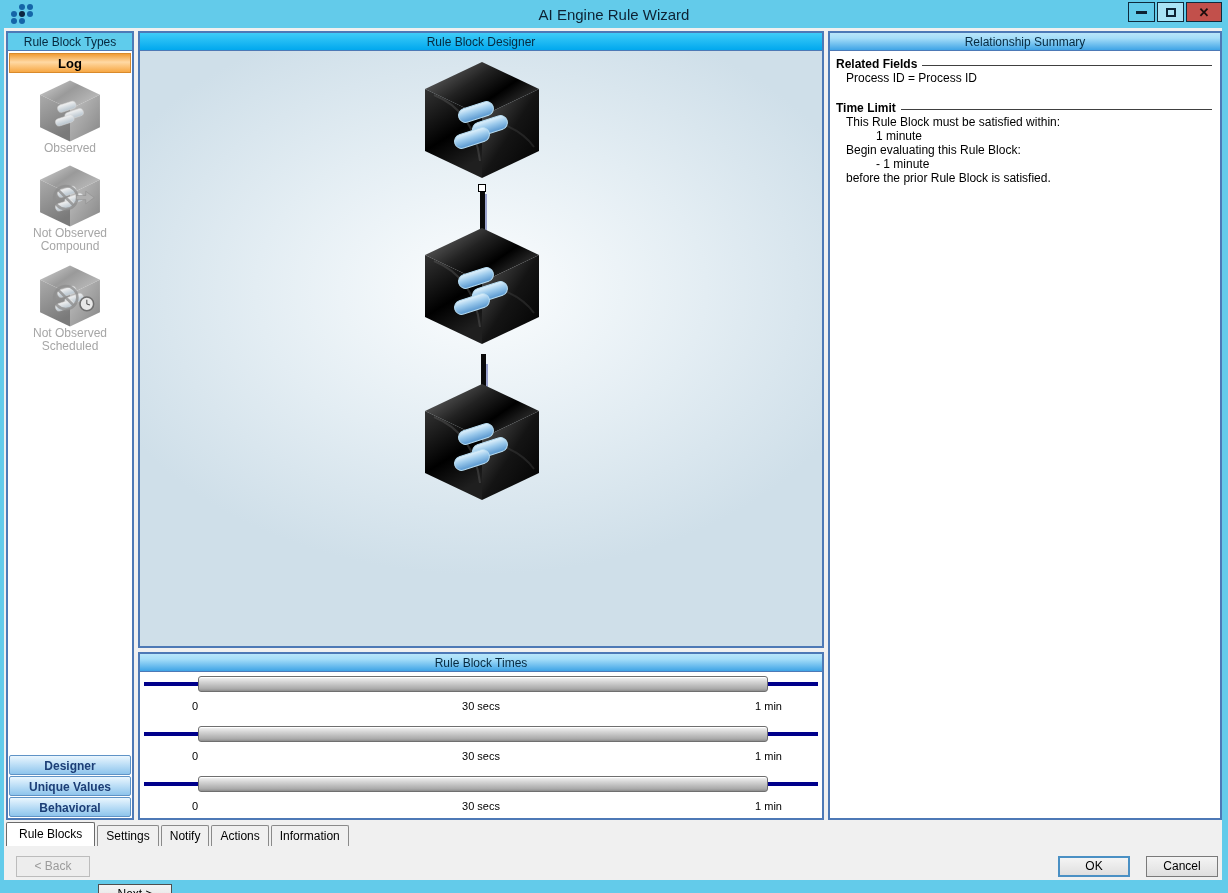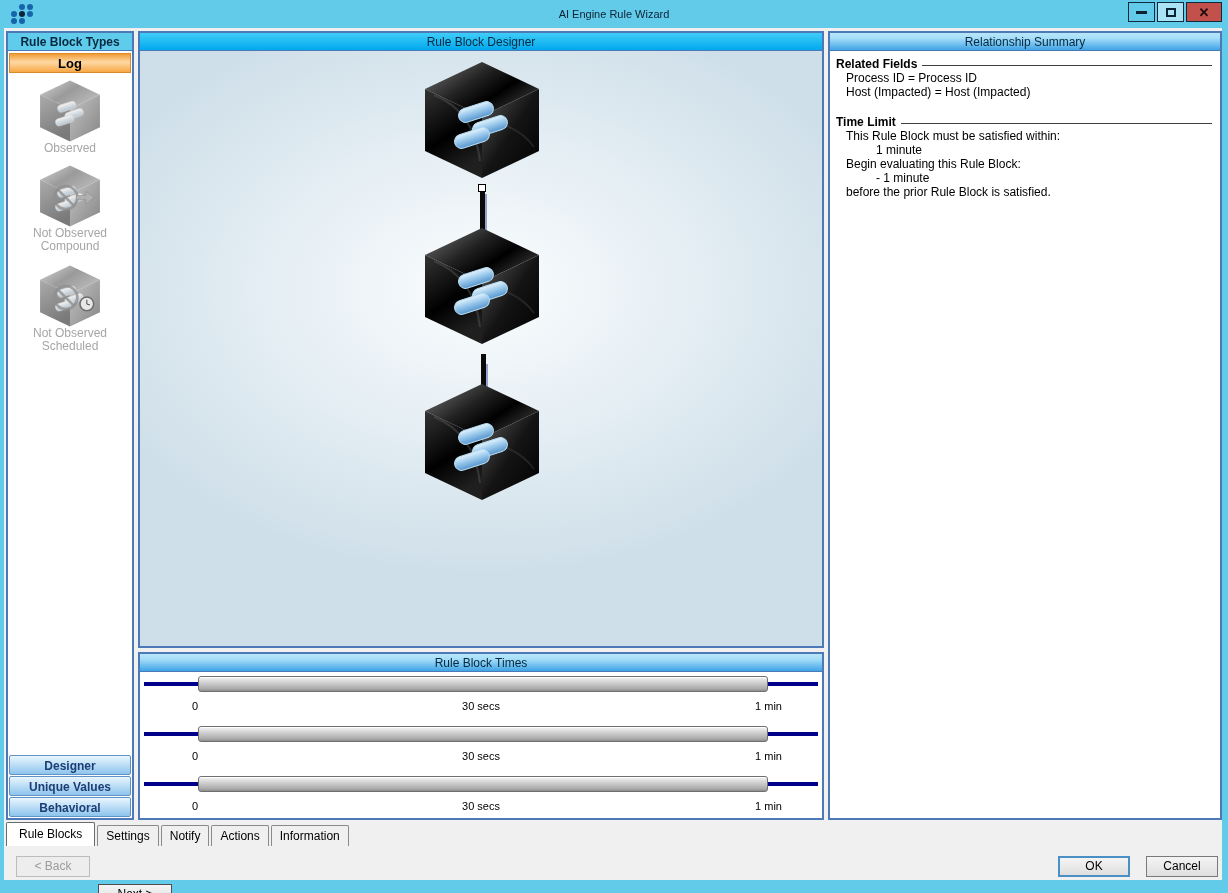--- a/index.html
+++ b/index.html
@@ -7,21 +7,21 @@
   body {
     position:relative;
     font-family:"Liberation Sans", sans-serif;
     background:#f0f0f0;
     overflow:hidden;
   }
   
   .titlebar { position:absolute; left:0; top:0; width:1228px; height:28px;
     background:#63cbea; display:flex; align-items:center; }
   .title-text { position:absolute; left:0; right:0; text-align:center;
-    font-size:11px; color:#0d2233; }
+    font-size:15px; color:#0d2233; }
   .logo { position:absolute; left:8px; top:2px; }
   .win-controls { position:absolute; right:6px; top:2px; display:flex; gap:2px; }
   .wbtn { height:20px; border:1px solid #0e2a3c; display:flex;
     align-items:center; justify-content:center; cursor:pointer; }
   .wbtn.min { width:27px; background:#63cbea; }
   .wbtn.max { width:27px; background:#a9e3f5; }
   .wbtn.close { width:36px; background:#c2504b; font-weight:bold; font-size:13px; color:#1a0d0d; }
   .glyph-dash { width:11px; height:3px; background:#0d2233; }
   .glyph-square { width:10px; height:9px; border:2px solid #0d2233; background:transparent; }
   .edge { position:absolute; background:#63cbea; }
@@ -31,21 +31,21 @@
 
   
   .panel { position:absolute; border:2px solid #4d79b6; background:#fff; }
   .panel-header { height:18px; font-size:12px; text-align:center; line-height:18px;
     color:#06293f; border-bottom:1px solid #4d79b6; }
   .hdr-cyan { background:linear-gradient(#3fcdf8,#01a8ee); }
   .hdr-blue { background:linear-gradient(#b9e6fa,#a6def9 30%,#3fa4e6); }
 
   
   .sidebar { left:6px; top:31px; width:128px; height:789px; }
-  .sb-header { background:#5fccec;font-weight:bold; }
+  .sb-header { background:#5fccec; }
   .log-btn { margin:2px 1px; height:20px; font-size:13px; font-weight:bold; color:#000;
     text-align:center; line-height:20px; cursor:pointer;
     background:linear-gradient(#f09c35,#ffd9a4 45%,#f7a845); border:1px solid #d98a2b; }
   .sb-list { display:flex; flex-direction:column; align-items:center; }
   .sb-item { display:flex; flex-direction:column; align-items:center; cursor:pointer; }
   .sb-icon { width:64px; height:62px; }
   .sb-label { font-size:12px; line-height:13px; color:#a6a6a6; text-align:center; }
   .sb-item1 { margin-top:5px; } .sb-item2 { margin-top:10px; } .sb-item3 { margin-top:12px; }
   .sb-cats { position:absolute; left:0; right:0; bottom:0; }
   .cat-btn { margin:1px; height:20px; font-size:12px; font-weight:bold; color:#1c3e76;
@@ -296,21 +296,20 @@
 </div>
 
 <div class="panel summary">
   <div class="panel-header hdr-blue">Relationship Summary</div>
   <div class="sum-body">
     <div class="sec-head">
       <span class="sec-title">Related Fields</span>
       <span class="hline"></span>
     </div>
     <div class="sline ind1">Process ID = Process ID</div>
-    <div class="sline ind1">Host (Impacted) = Host (Impacted)</div>
     <div class="sec-gap"></div>
     <div class="sec-head">
       <span class="sec-title">Time Limit</span>
       <span class="hline"></span>
     </div>
     <div class="sline ind1">This Rule Block must be satisfied within:</div>
     <div class="sline ind2">1 minute</div>
     <div class="sline ind1">Begin evaluating this Rule Block:</div>
     <div class="sline ind2">- 1 minute</div>
     <div class="sline ind1">before the prior Rule Block is satisfied.</div>

